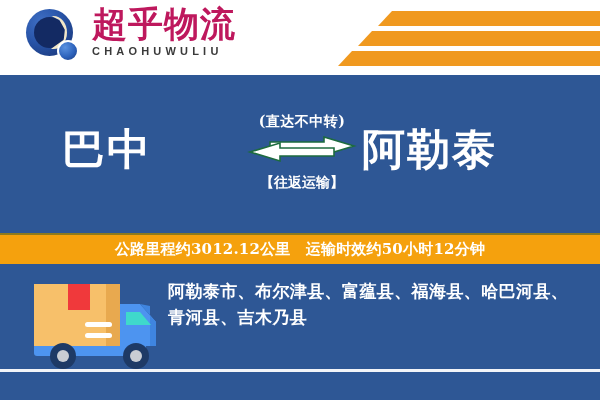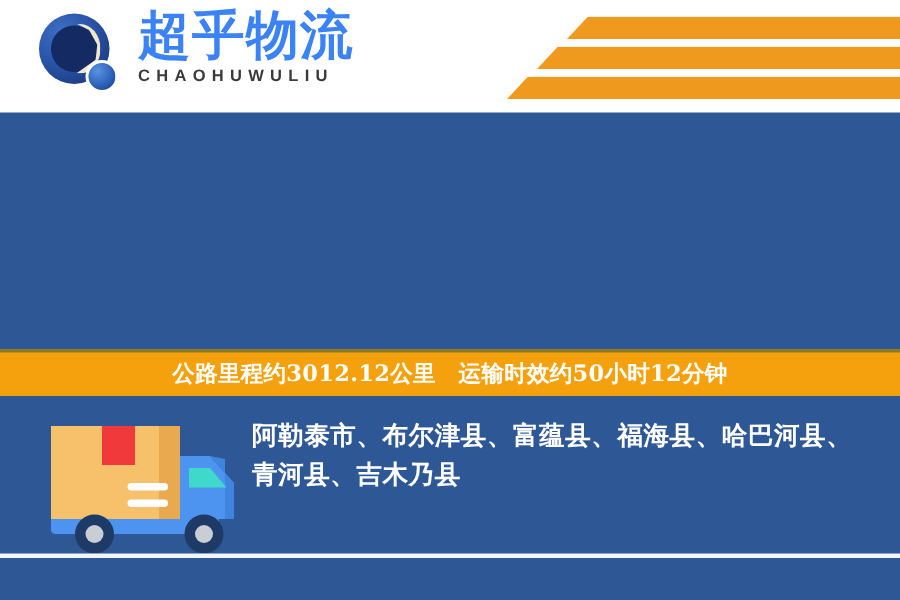--- a/index.html
+++ b/index.html
@@ -68,21 +68,21 @@
     position: absolute;
     left: 92px; top: 6px;
     width: 180px;
   }
   #logo-cn {
     font-family: "DejaVu Serif", serif;
     font-weight: bold;
     font-size: 35px;
     line-height: 36px;
     letter-spacing: 1px;
-    color: #3b82f6;
+    color: #be185d;
     white-space: nowrap;
   }
   #logo-en {
     margin-top: 3px;
     font-size: 11px;
     font-weight: bold;
     letter-spacing: 4.2px;
     color: #3a3a3a;
     white-space: nowrap;
   }
@@ -207,20 +207,41 @@
     <div id="logo-text">
       <div id="logo-cn">超乎物流</div>
       <div id="logo-en">CHAOHUWULIU</div>
     </div>
 
     <div class="stripe" id="stripe1"></div>
     <div class="stripe" id="stripe2"></div>
     <div class="stripe" id="stripe3"></div>
   </div>
 
+  <div id="route">
+
+    <div class="city" id="city-origin">巴中</div>
+
+    <div id="mid">
+      <div class="mid-note">(直达不中转)</div>
+
+      <div id="arrow-wrap">
+        <svg width="140" height="34" viewBox="0 0 140 34">
+
+          <polygon points="38,6 92,6 92,1 122,10 92,19 92,14 38,14" fill="#ffffff" stroke="#1d6b3f" stroke-width="1.6"></polygon>
+
+          <polygon points="102,20 48,20 48,25 18,16 48,7 48,12 102,12" fill="#ffffff" stroke="#1d6b3f" stroke-width="1.6"></polygon>
+        </svg>
+      </div>
+
+      <div class="mid-note" id="mid-note-bottom">【往返运输】</div>
+    </div>
+
+    <div class="city" id="city-dest">阿勒泰</div>
+  </div>
 
   <div id="info-bar">
     <span id="info-text">公路里程约3012.12公里　运输时效约50小时12分钟</span>
   </div>
 
   <div id="coverage">
 
     <div id="truck">
       <svg width="142" height="100" viewBox="0 0 142 100">
 

